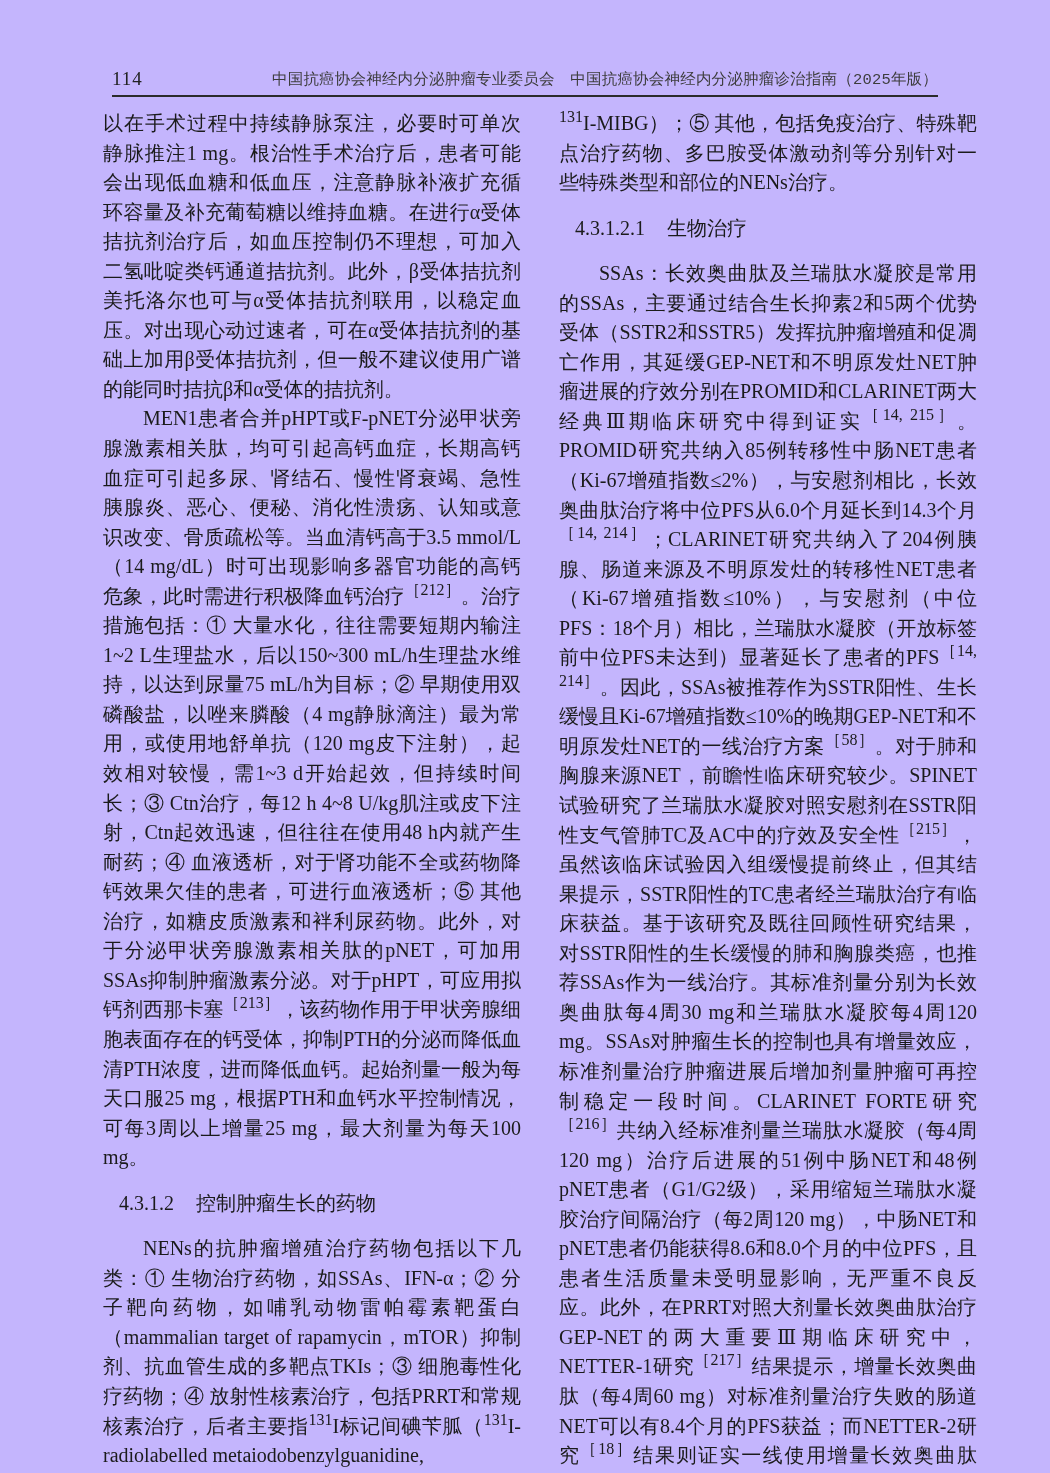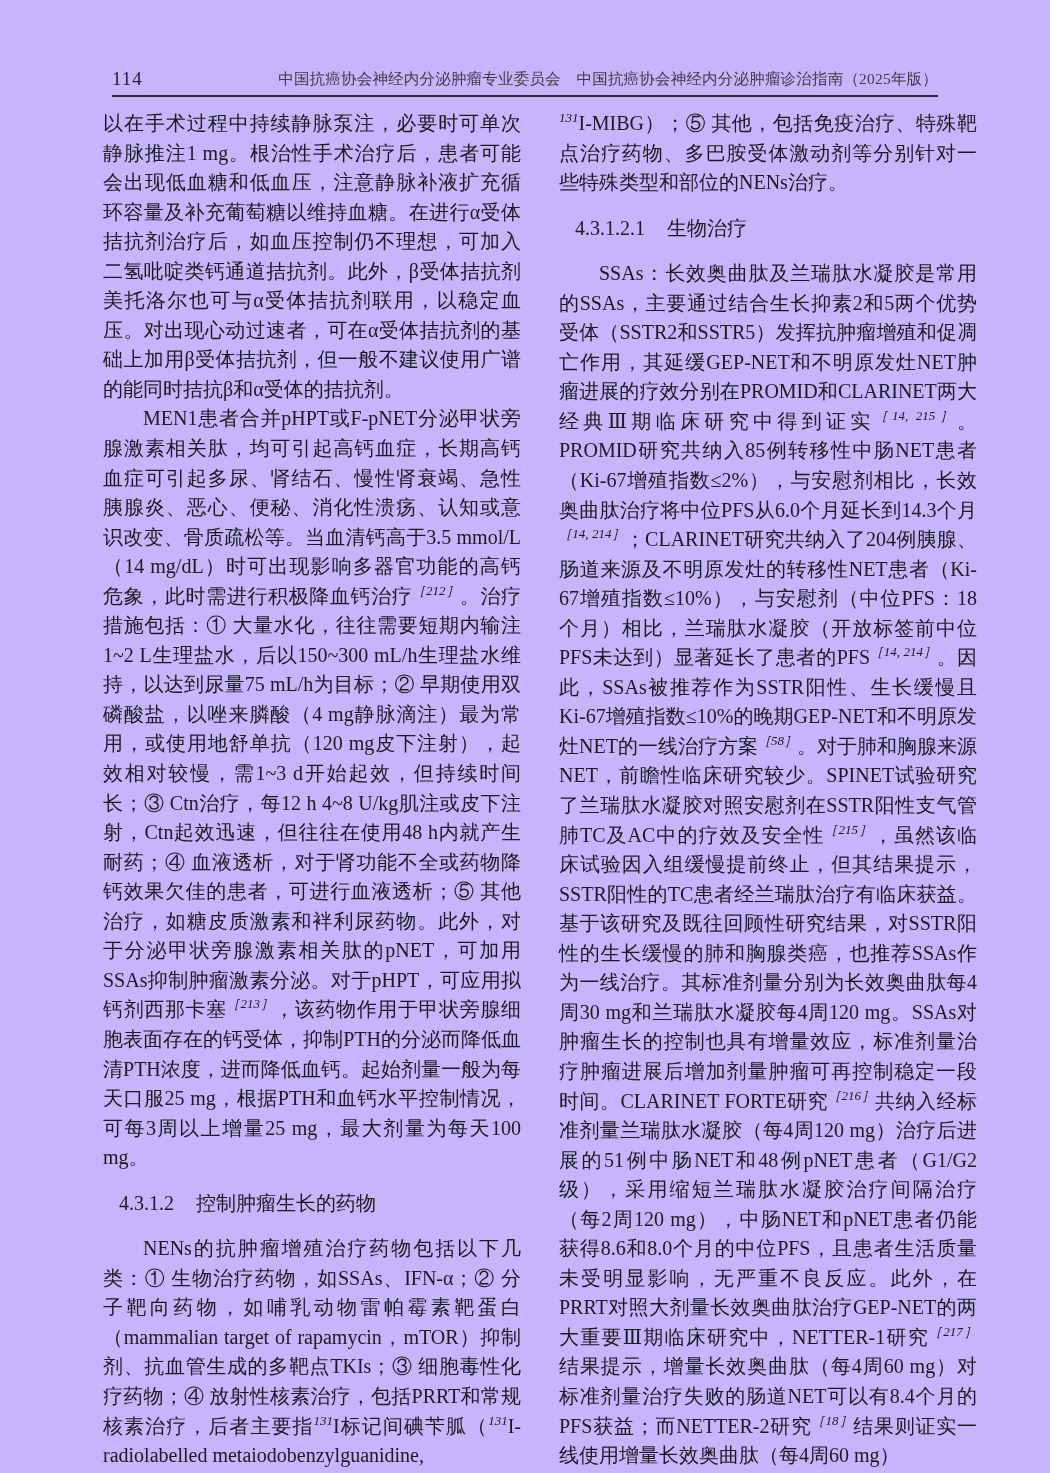--- a/index.html
+++ b/index.html
@@ -15,21 +15,21 @@
   .header{
     position:absolute;top:68px;left:112px;width:826px;
   }
   .header-row{
     display:flex;justify-content:space-between;align-items:flex-end;
   }
   .page-number{
     font-size:19px;color:#222;letter-spacing:1px;
   }
   .header-title{
-    font-family:Liberation Serif, serif;
+    font-family:Liberation Mono, monospace;
     font-size:15.5px;color:#3c3c3c;font-weight:500;
     letter-spacing:0.2px;
   }
   .header-rule{
     border:none;border-top:2px solid #2b2b2b;margin:5px 0 0 0;
   }
   .content{
     position:absolute;top:109px;left:103px;display:flex;gap:38px;
   }
   .column{
@@ -37,25 +37,24 @@
     font-size:20px;
     line-height:29.55px;
     text-align:justify;
     text-justify:inter-ideograph;
   }
   .para{margin:0;}
   .para.indent{text-indent:2em;}
   .heading{margin:16px;}
   .heading .hgap{display:inline-block;width:1.1em;}
   sup{
-    font-size:13px;
+    font-size:16px;
     line-height:0;
     vertical-align:super;
     letter-spacing:0;
-    font-style:italic;
   }
 </style>
 </head>
 <body>
 
 <div class="page">
   <div class="header">
     <div class="header-row">
       <span class="page-number">114</span>
       <span class="header-title">中国抗癌协会神经内分泌肿瘤专业委员会　中国抗癌协会神经内分泌肿瘤诊治指南（2025年版）</span>

